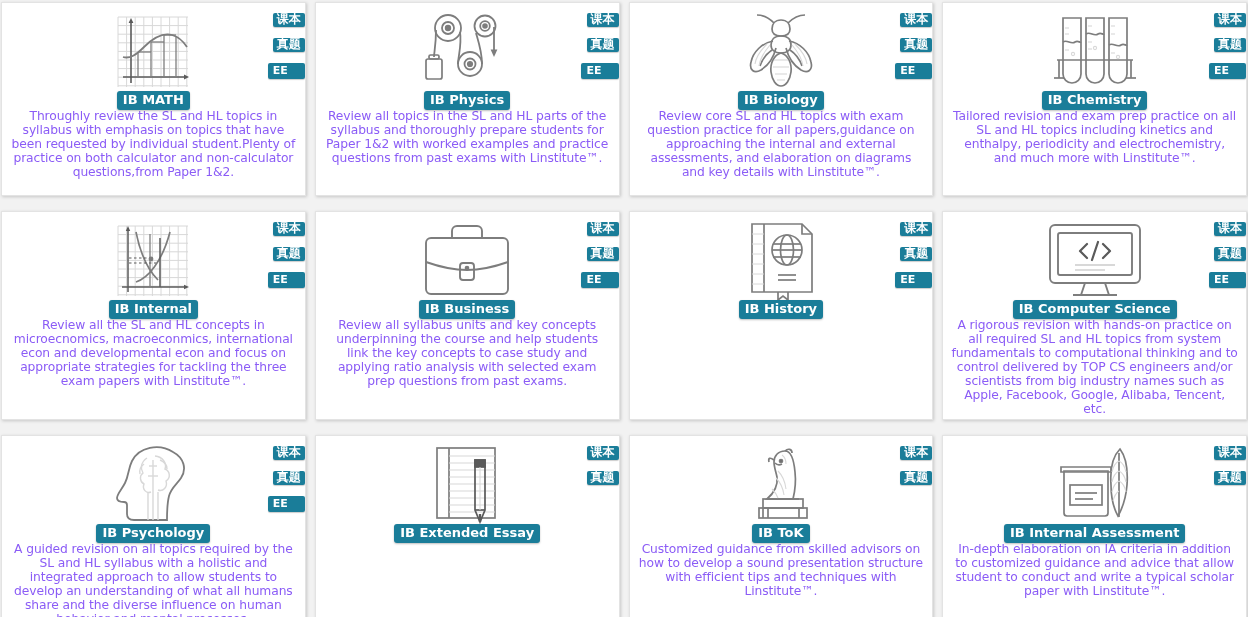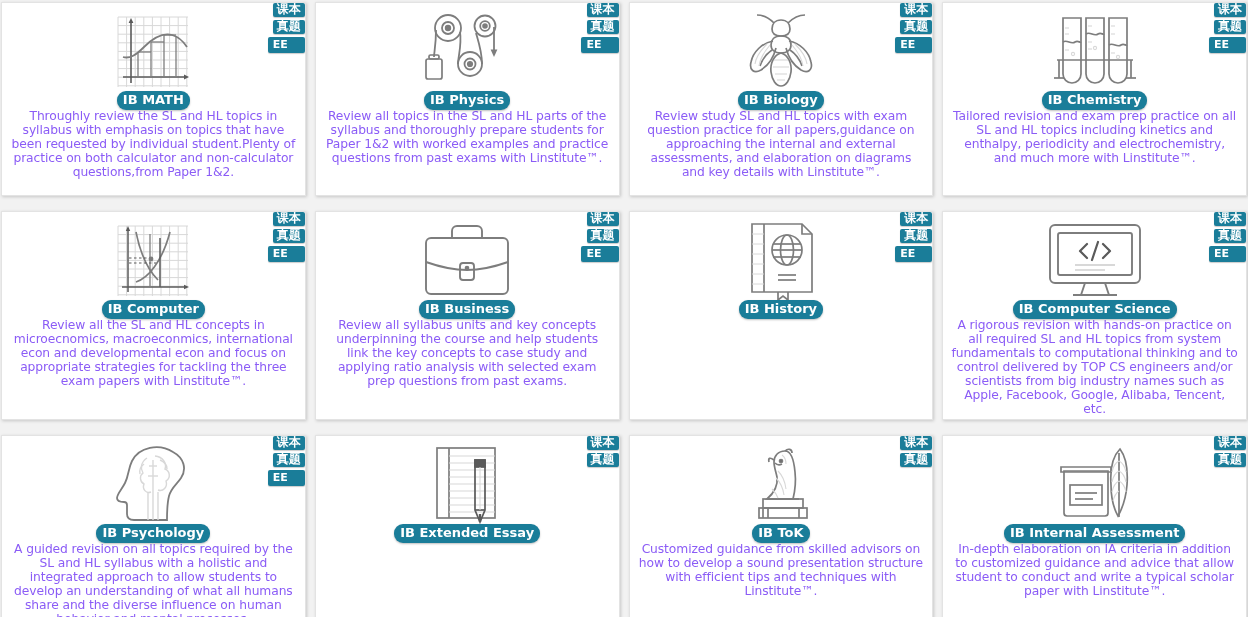--- a/index.html
+++ b/index.html
@@ -22,25 +22,25 @@
   .card{
     position:relative;
     background:#ffffff;
     border:1px solid #e3e3e3;
     box-shadow:1px 1px 3px rgba(0,0,0,0.18);
     overflow:hidden;
     box-sizing:border-box;
   }
   .badges{
     position:absolute;
-    top:0;right:0px;
+    top:10px;right:0px;
     display:flex;
     flex-direction:column;
     align-items:flex-end;
-    gap:3px;
+    gap:11px;
     z-index:4;
   }
   .badge{
     background:#1a7d99;
     color:#ffffff;
     font-size:11px;
     line-height:13px;
     font-weight:bold;
     padding:1px 17px 2px 5px;
     border-radius:2px;
@@ -63,21 +63,21 @@
     margin-top:-4px;
     position:relative;z-index:3;
   }
   .title{
     background:#1a7d99;
     color:#ffffff;
     font-size:13px;
     line-height:16px;
     font-weight:bold;
     padding:1px 6px 2px 6px;
-    border-radius:9px;
+    border-radius:3px;
     white-space:nowrap;
     box-shadow:0 1px 2px rgba(0,0,0,0.25);
   }
   .desc{
     margin:-1px 8px 0 8px;
     text-align:center;
     font-size:12.3px;
     line-height:14px;
     color:#8b5cf6;
     letter-spacing:-0.1px;
@@ -198,21 +198,21 @@
   <path d="M34,48 L48,48"></path>
             <path d="M33,55 L49,55"></path>
             <path d="M35,62 L47,62"></path>
             <path d="M37,68 L45,68"></path>
  </g>
 </svg>
       </div>
       <div class="title-row">
         <span class="title">IB Biology</span>
       </div>
-      <p class="desc">Review study SL and HL topics with exam question practice for all papers,guidance on approaching the internal and external assessments, and elaboration on diagrams and key details with Linstitute™.</p>
+      <p class="desc">Review core SL and HL topics with exam question practice for all papers,guidance on approaching the internal and external assessments, and elaboration on diagrams and key details with Linstitute™.</p>
     </div>
     <div class="card">
       <div class="badges">
         <span class="badge cn">课本</span>
         <span class="badge cn">真题</span>
         <span class="badge">EE</span>
       </div>
       <div class="icon-wrap">
 <svg width="92" height="80" viewBox="0 0 92 80">
  <g fill="none" stroke="#7d7d7d" stroke-width="1.7">
@@ -286,21 +286,21 @@
  <line x1="46" y1="16" x2="46" y2="65" stroke="#5a5a5a" stroke-width="1.5"></line>
  <line x1="36" y1="12" x2="36" y2="65" stroke="#7d7d7d" stroke-width="1.3"></line>
  <g stroke="#5a5a5a" stroke-width="1.2" stroke-dasharray="2.5,2.5" fill="none">
   <path d="M15,36 L36,36"></path>
             <path d="M15,41 L42,41"></path>
  </g>
  <circle cx="37" cy="37" r="2.4" fill="#7d7d7d"></circle>
 </svg>
       </div>
       <div class="title-row">
-        <span class="title">IB Computer</span>
+        <span class="title">IB Internal</span>
       </div>
       <p class="desc">Review all the SL and HL concepts in microecnomics, macroeconmics, international econ and developmental econ and focus on appropriate strategies for tackling the three exam papers with Linstitute™.</p>
     </div>
     <div class="card">
       <div class="badges">
         <span class="badge cn">课本</span>
         <span class="badge cn">真题</span>
         <span class="badge">EE</span>
       </div>
       <div class="icon-wrap">

